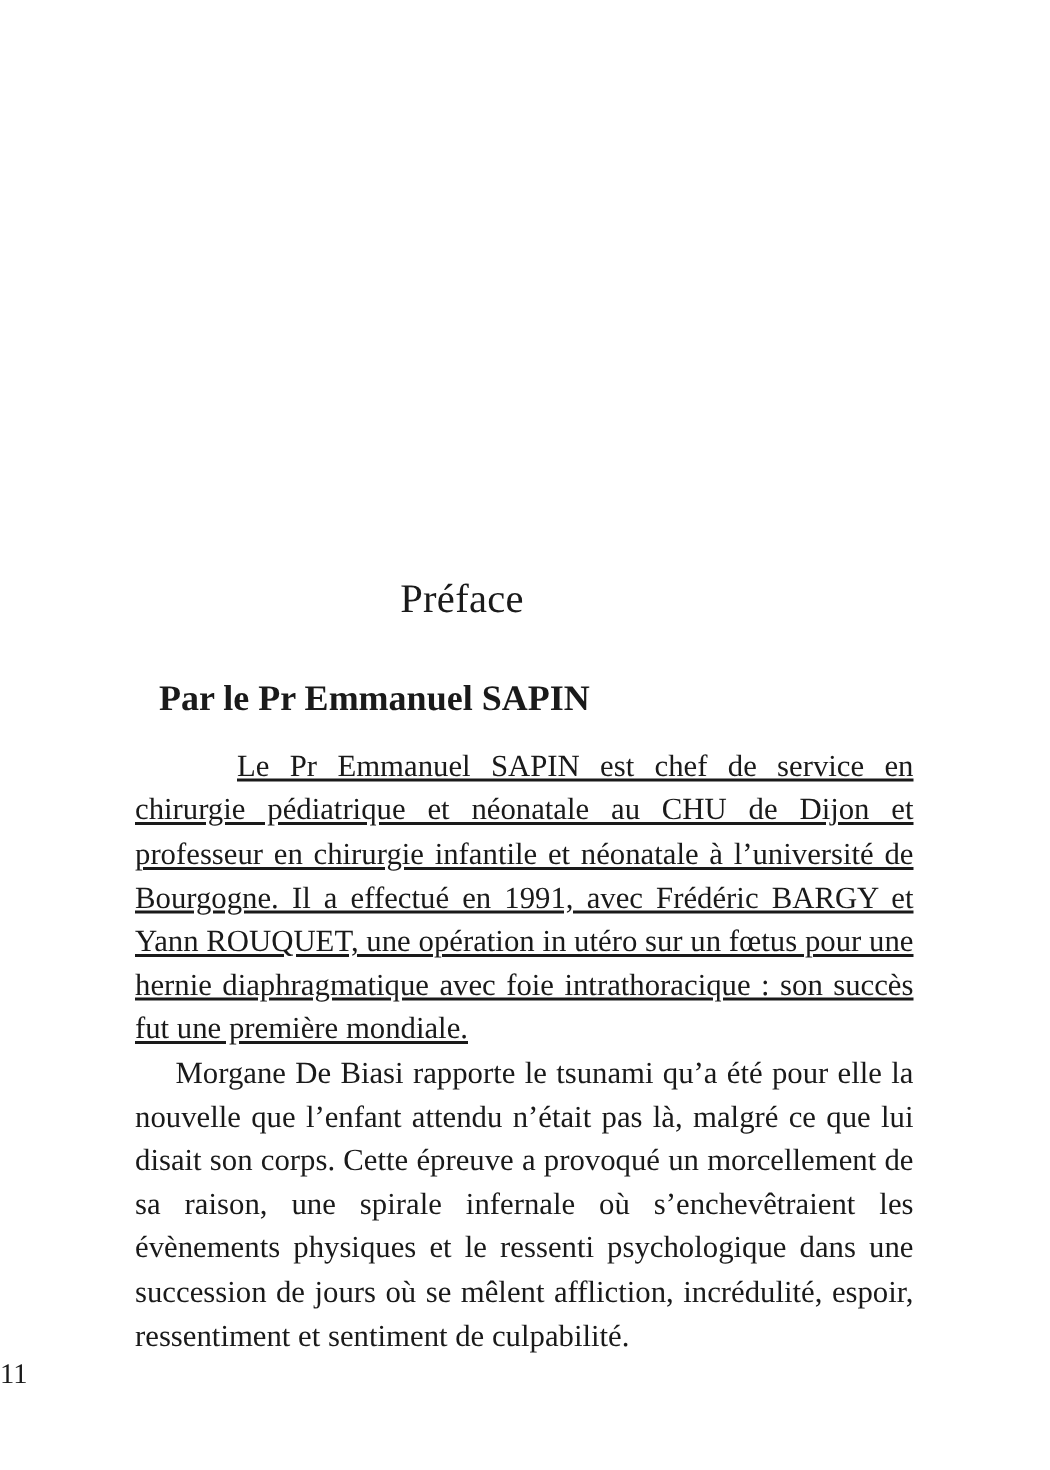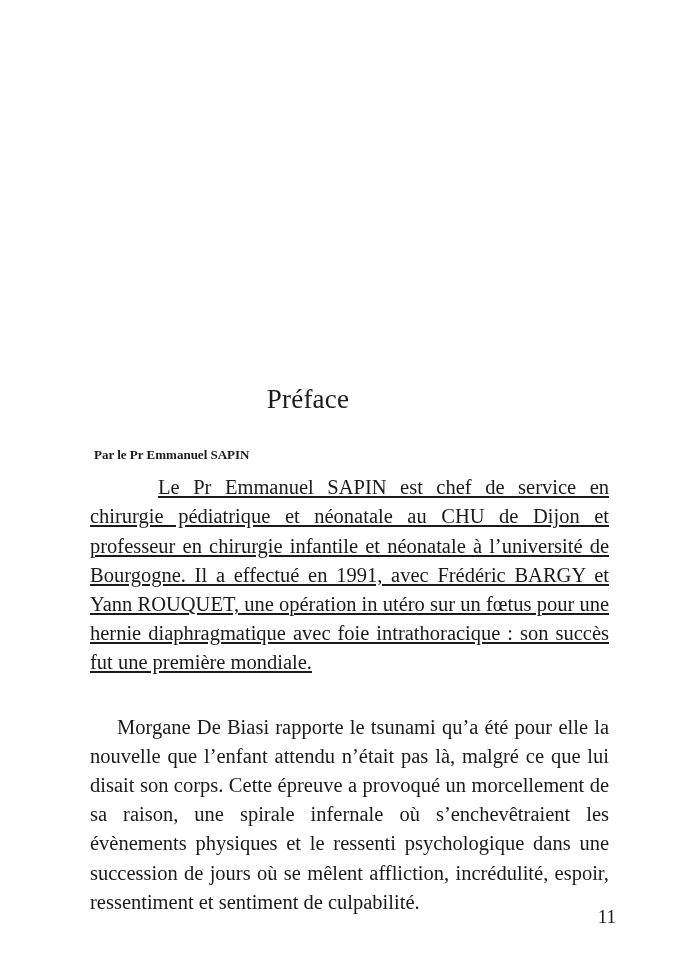--- a/index.html
+++ b/index.html
@@ -29,42 +29,41 @@
     .content {
       position: absolute;
       left: 90px;
       top: 436px;
       width: 519px;
       font-size: 20.5px;
       line-height: 29.2px;
     }
     .byline {
       font-weight: bold;
-      margin: 4px;
-      font-size: 13px;
+      margin: 16px;
+      font-size: 24px;
     }
     .para {
       margin: 0;
       text-align: justify;
       hyphens: none;
     }
     .para.first {
       text-indent: 68px;
       text-decoration: underline;
     }
     .para.second {
       text-indent: 27px;
-      margin-top: 35px;
     }
     .page-number {
       position: absolute;
       top: 906px;
       left: 0;
       width: 616px;
-      text-align: right;
+      text-align: left;
       font-size: 19px;
     }
   </style>
 </head>
 <body>
 
 <h1 class="page-title">Préface</h1>
 
 <div class="content">
   <p class="byline">Par le Pr Emmanuel SAPIN</p>

